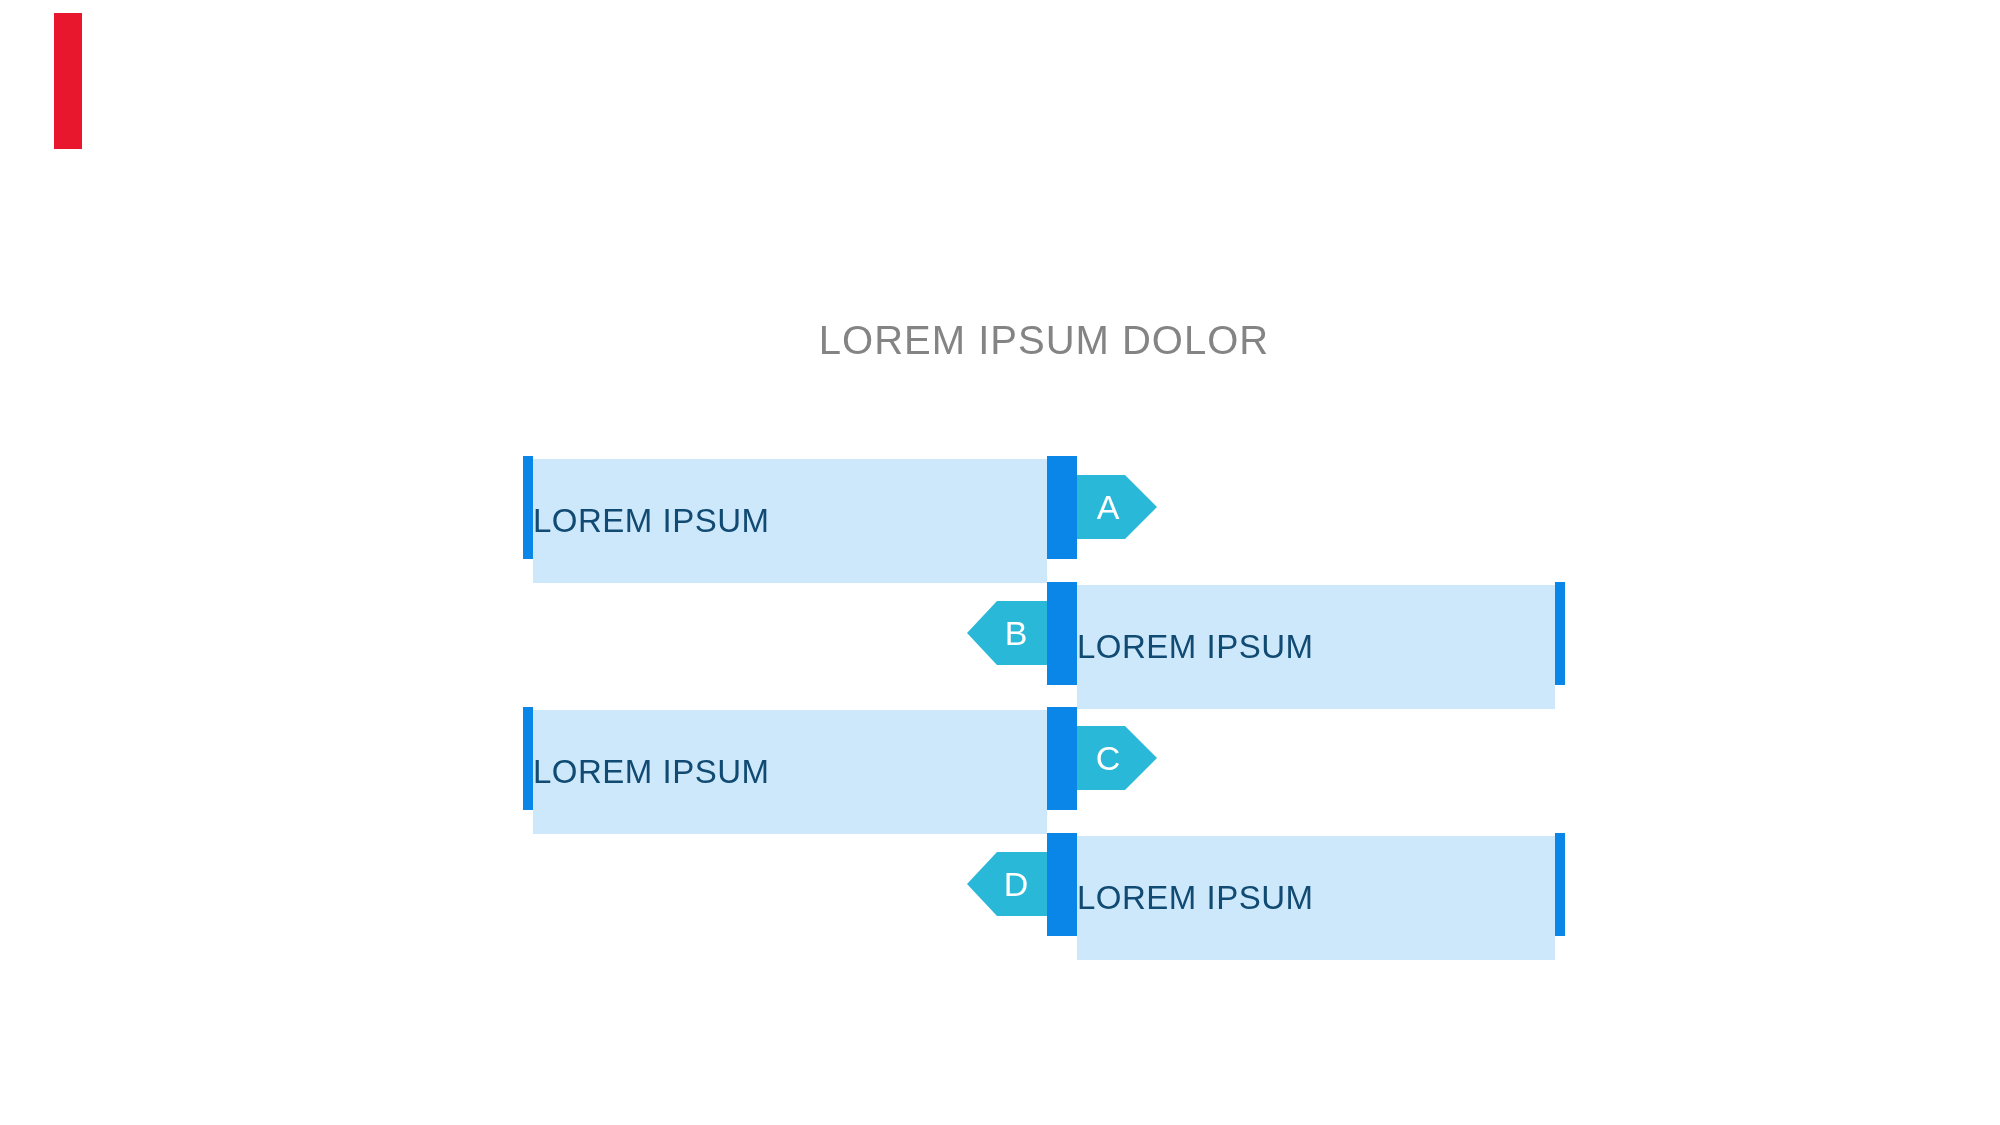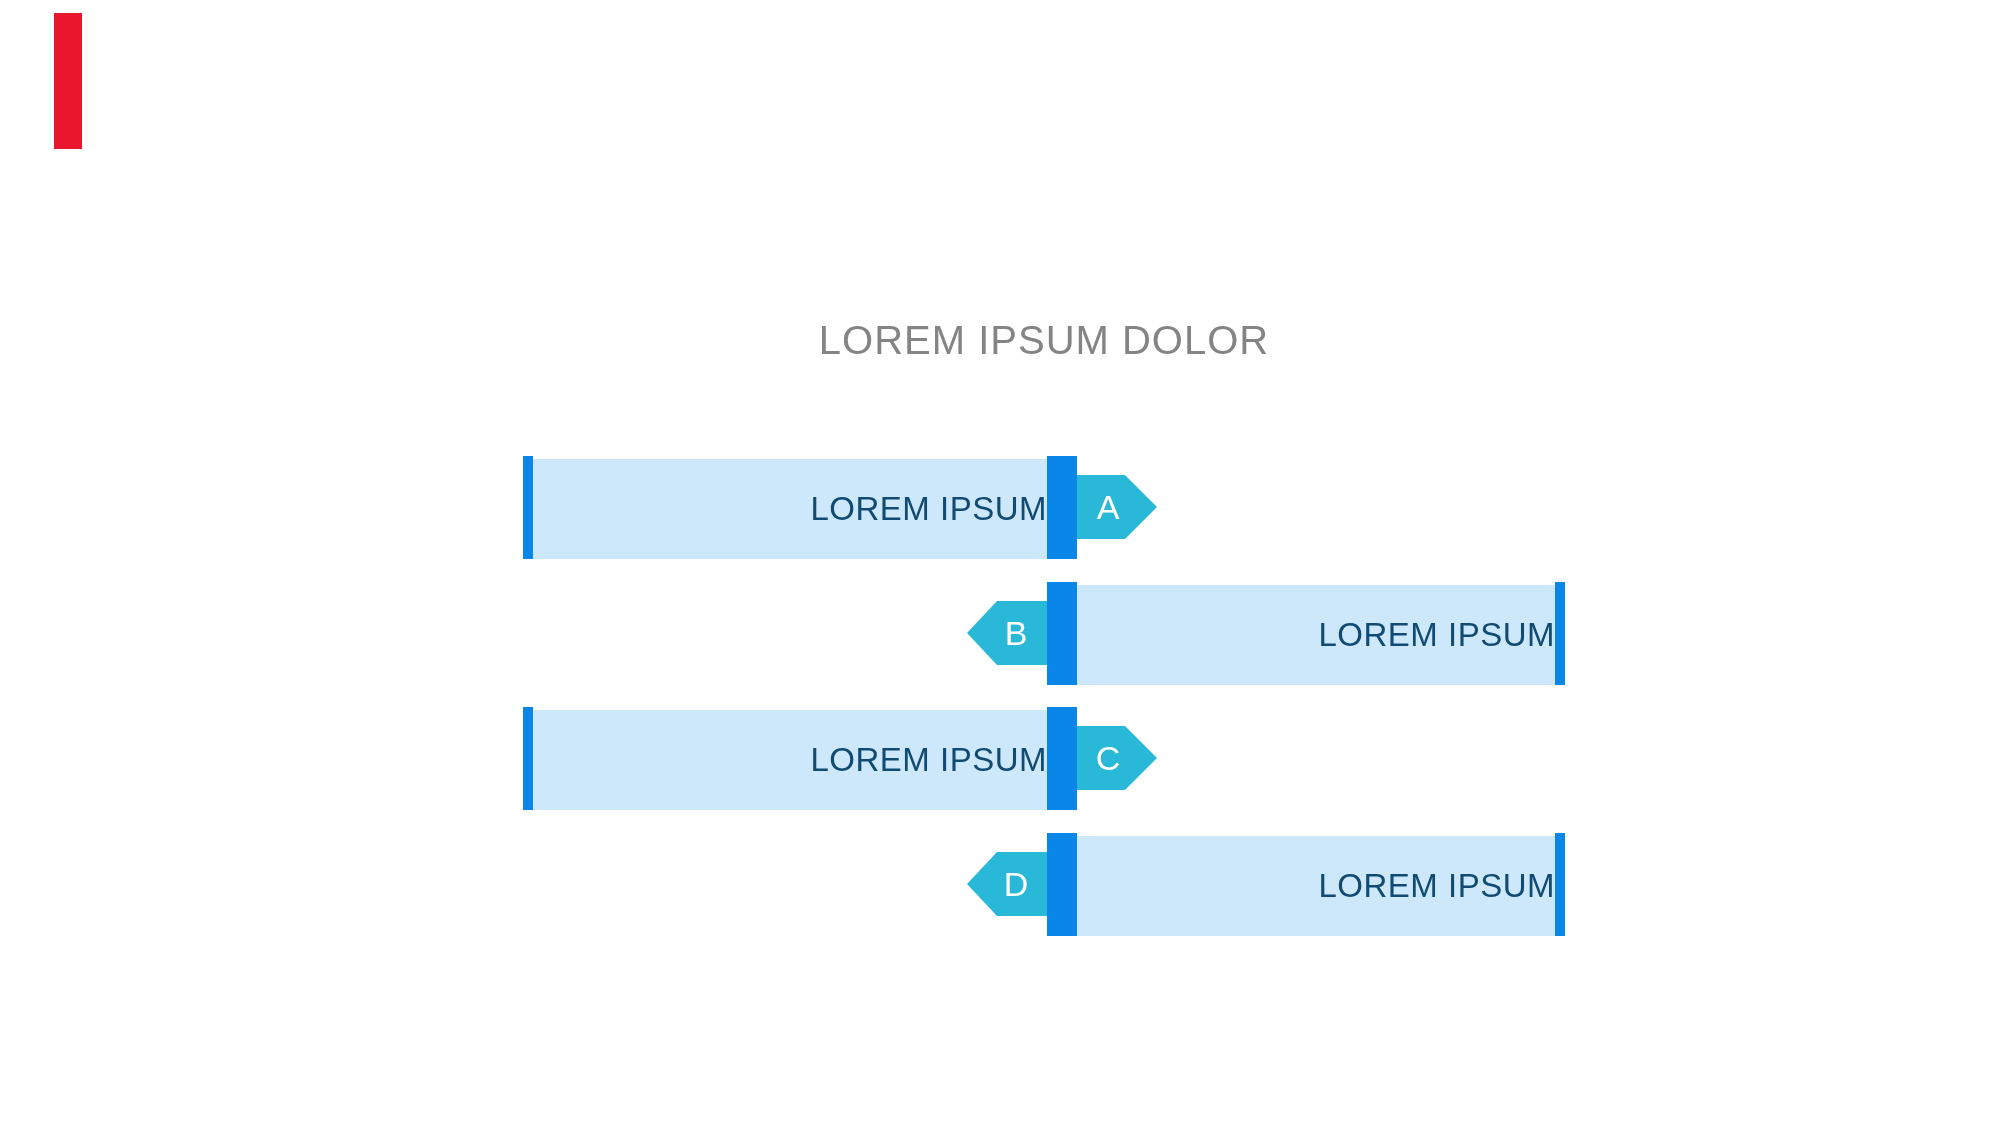--- a/index.html
+++ b/index.html
@@ -57,25 +57,25 @@
     top: 0;
     width: 10px;
     height: 103px;
     background: var(--accent-blue);
   }
   .row.right .accent { left: 0; }
   .row.left  .accent { left: 588px; }
   .bar {
     position: absolute;
     top: 3px;
-    height: 100px;
+    height: 124px;
     background: var(--bar-fill);
     display: flex;
     align-items: center;
-    justify-content: flex-end;
+    justify-content: flex-start;
   }
   .row.right .bar { left: 10px;  width: 514px; }
   .row.left  .bar { left: 110px; width: 478px; }
   .bar-label {
     font-size: 33px;
     letter-spacing: 0.5px;
     color: var(--bar-text);
     font-weight: 400;
   }
   .connector {

